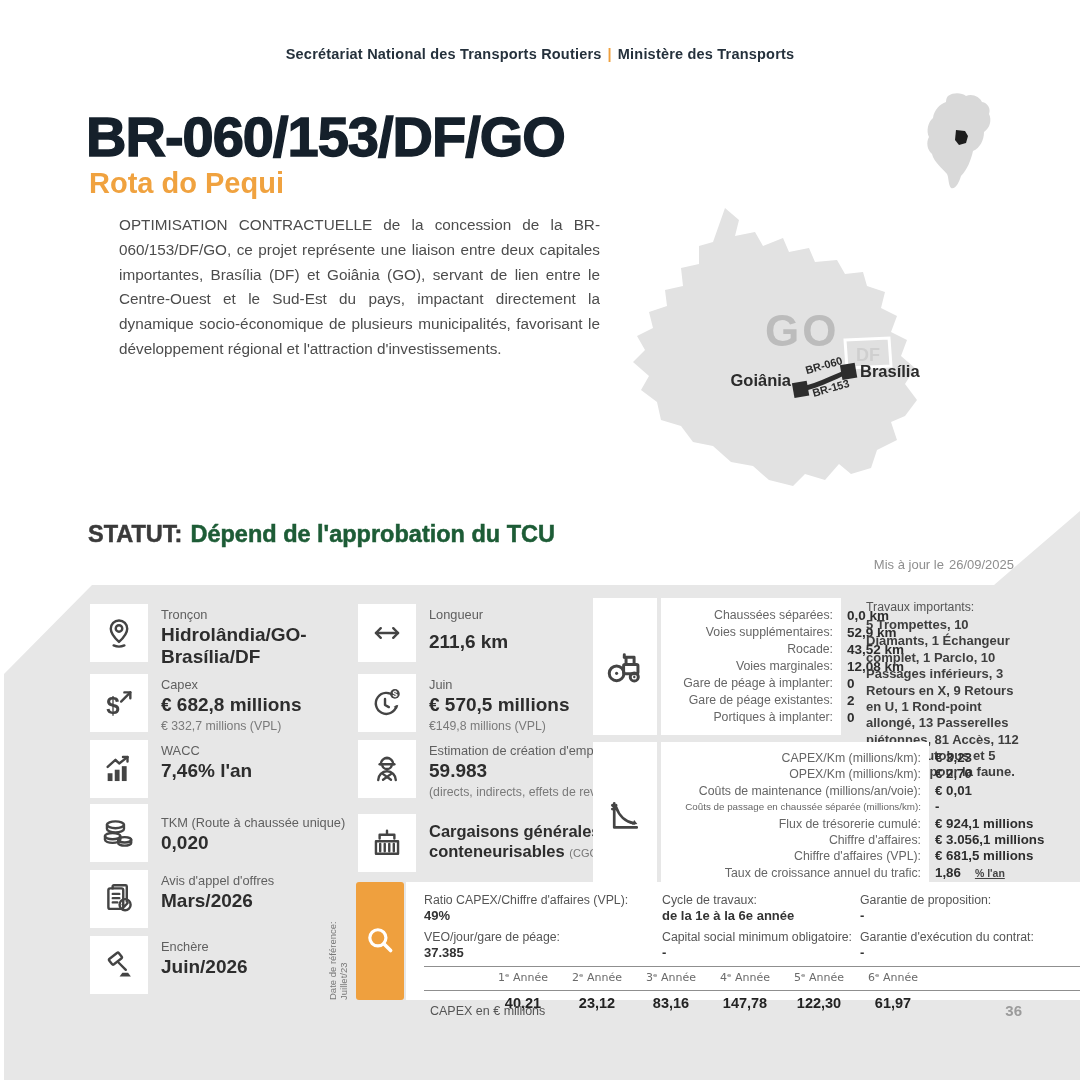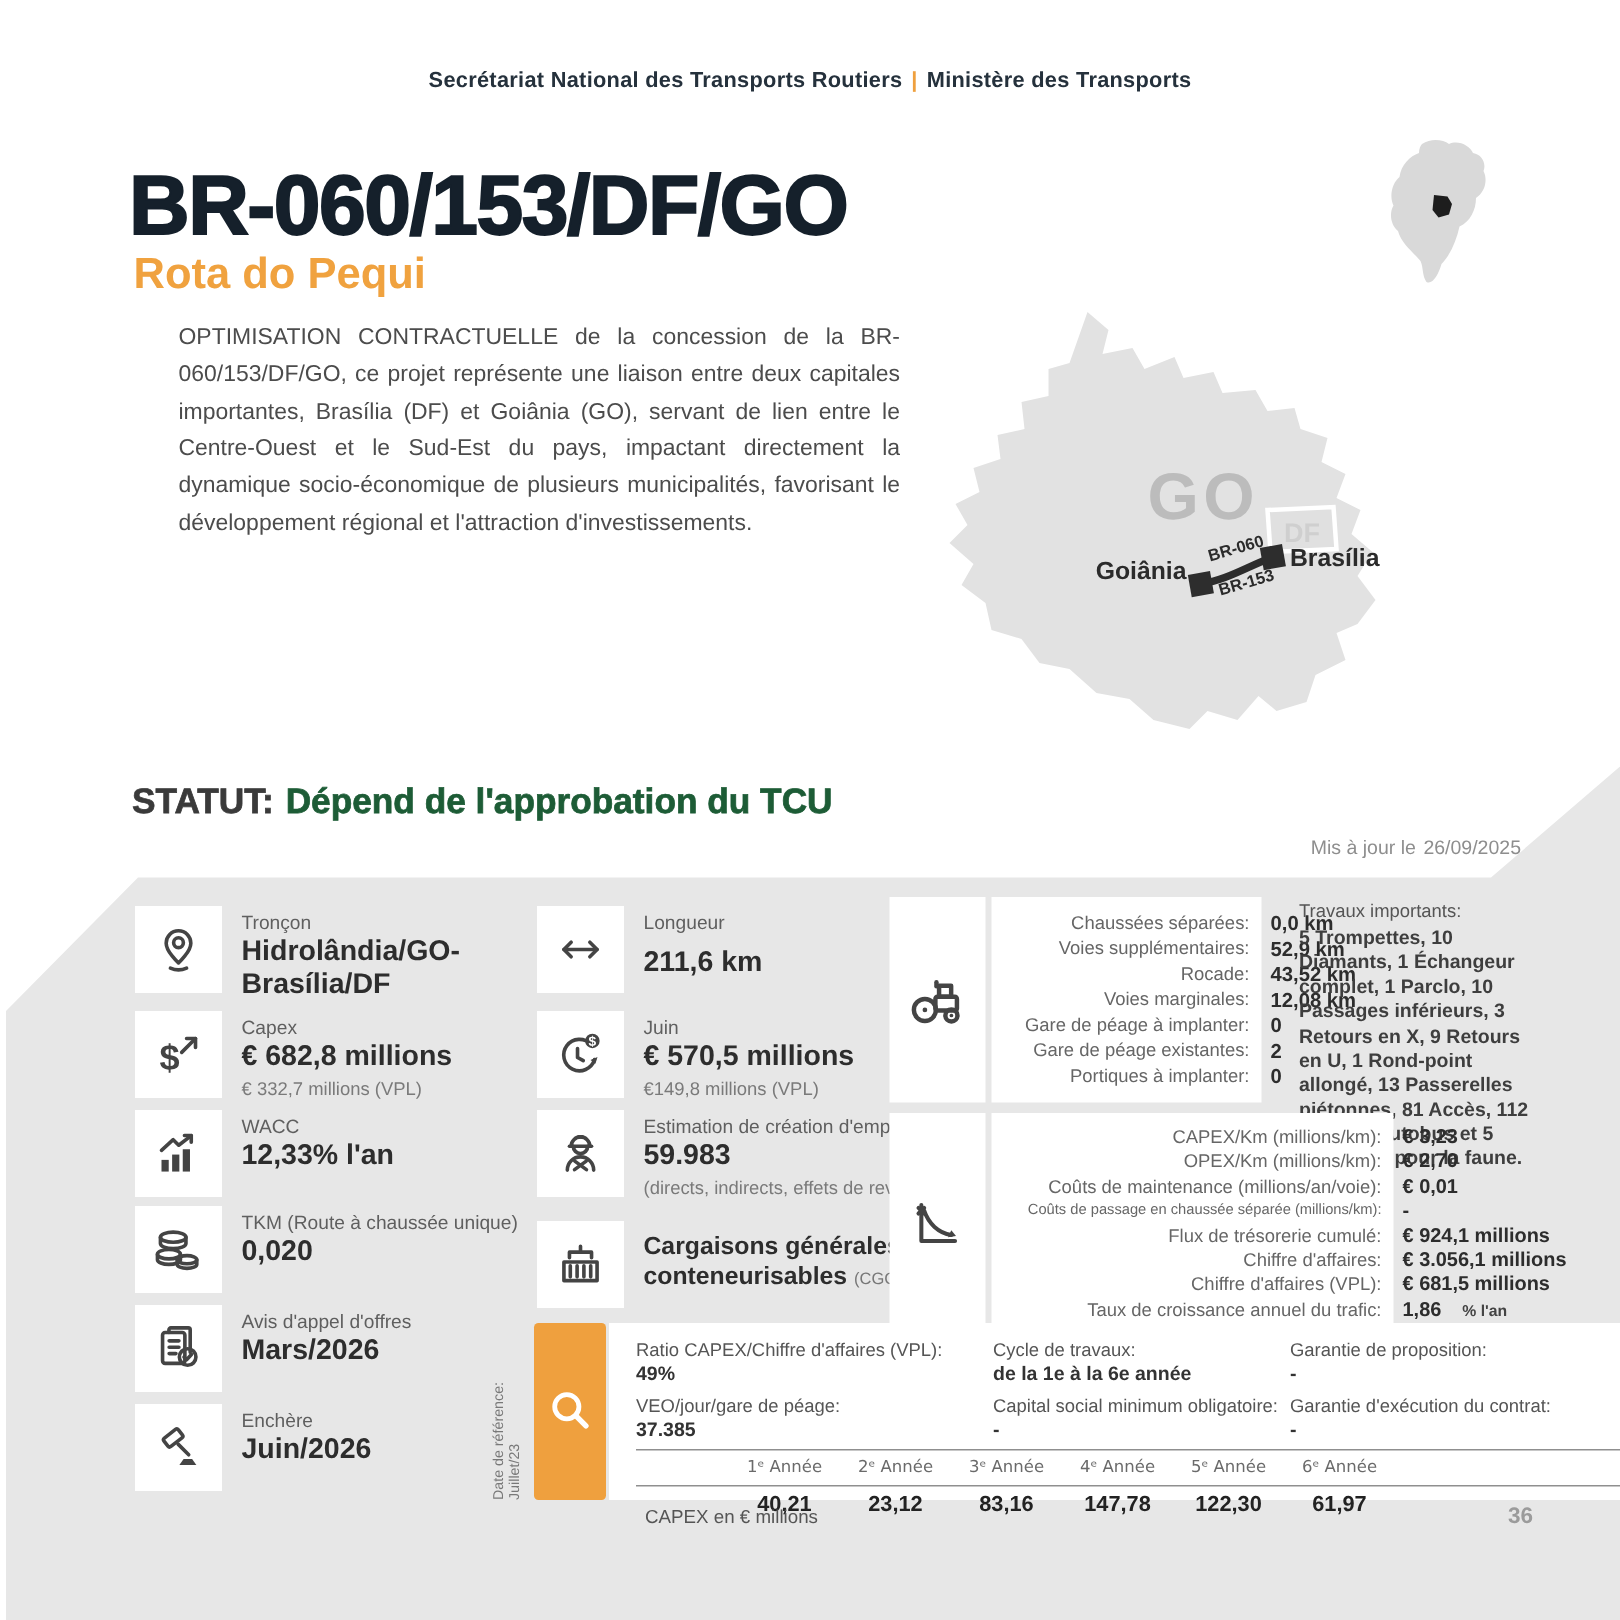--- a/index.html
+++ b/index.html
@@ -40,21 +40,21 @@
   
   .rbox{position:absolute;display:flex;align-items:stretch;}
   .rtile{width:64px;background:#fff;flex:none;display:flex;align-items:center;justify-content:center;margin-right:4px;}
   .rlabels{background:#fff;text-align:right;color:#666;}
   .rvalues{font-weight:bold;color:#2d2d2d;}
   .boxa .rlabels{width:166px;padding:9px 8px 9px 6px;font-size:12.3px;line-height:17px;}
   .boxa .rvalues{padding:9px 0 9px 6px;font-size:13.5px;line-height:17px;}
   .boxb .rlabels{width:254px;padding:8px 8px 8px 6px;font-size:12.3px;line-height:16.4px;}
   .boxb .rvalues{padding:8px 0 8px 6px;font-size:13.3px;line-height:16.4px;}
   .rl-small{font-size:9.8px;}
-  .unit{font-size:10.5px;margin-left:14px;color:#444;}
+  .unit{font-size:10.5px;margin-left:14px;color:#444;text-decoration:underline;}
   .works{position:absolute;left:866px;top:600px;width:153px;}
   .works .wt{font-size:12.3px;color:#555;margin-bottom:3px;}
   .works .wb{font-size:13px;font-weight:bold;color:#3e3e3e;line-height:1.26;}
   
   .vref{position:absolute;left:327px;top:882px;height:118px;width:24px;
         writing-mode:vertical-rl;transform:rotate(180deg);font-size:9.5px;line-height:11px;color:#787878;}
   .obox{position:absolute;left:356px;top:882px;width:48px;height:118px;background:#efa03e;border-radius:3px;
         display:flex;align-items:center;justify-content:center;}
   .dpanel{position:absolute;left:406px;top:882px;width:724px;height:118px;background:#fff;
           box-sizing:border-box;padding:11px 16px 24px 18px;}
@@ -152,25 +152,25 @@
         <svg width="34" height="34" viewBox="0 0 24 24">
           <rect class="fl" x="4" y="15" width="3.4" height="5.5"></rect>
           <rect class="fl" x="9" y="12.5" width="3.4" height="8"></rect>
           <rect class="fl" x="14" y="10" width="3.4" height="10.5"></rect>
           <path class="st" d="M4 10.5 9.5 5.5l2.6 2.6L18 3.6"></path>
           <path class="st" d="M14.8 3.5H18v3.2"></path>
         </svg>
       </div>
     <div class="sc">
         <div class="slabel">WACC</div>
-      <div class="svalue">12,33% l'an</div>
-      </div>
-  </div>
-
-  <div class="srow" style="left:90px;top:804px;">
+      <div class="svalue">7,46% l'an</div>
+      </div>
+  </div>
+
+  <div class="srow" style="left:90px;top:804px;align-items:center;">
     <div class="tile">
         <svg width="34" height="34" viewBox="0 0 24 24">
           <ellipse class="st" cx="9.5" cy="6.2" rx="6" ry="2.4"></ellipse>
           <path class="st" d="M3.5 6.2v3c0 1.3 2.7 2.4 6 2.4s6-1.1 6-2.4v-3"></path>
           <ellipse class="st" cx="7.5" cy="14.2" rx="5.4" ry="2.2"></ellipse>
           <path class="st" d="M2.1 14.2v2.6c0 1.2 2.4 2.2 5.4 2.2s5.4-1 5.4-2.2v-2.6"></path>
           <ellipse class="st" cx="16" cy="16.8" rx="4.6" ry="1.9"></ellipse>
           <path class="st" d="M11.4 16.8v2.2c0 1 2 1.9 4.6 1.9s4.6-.9 4.6-1.9v-2.2"></path>
         </svg>
       </div>

